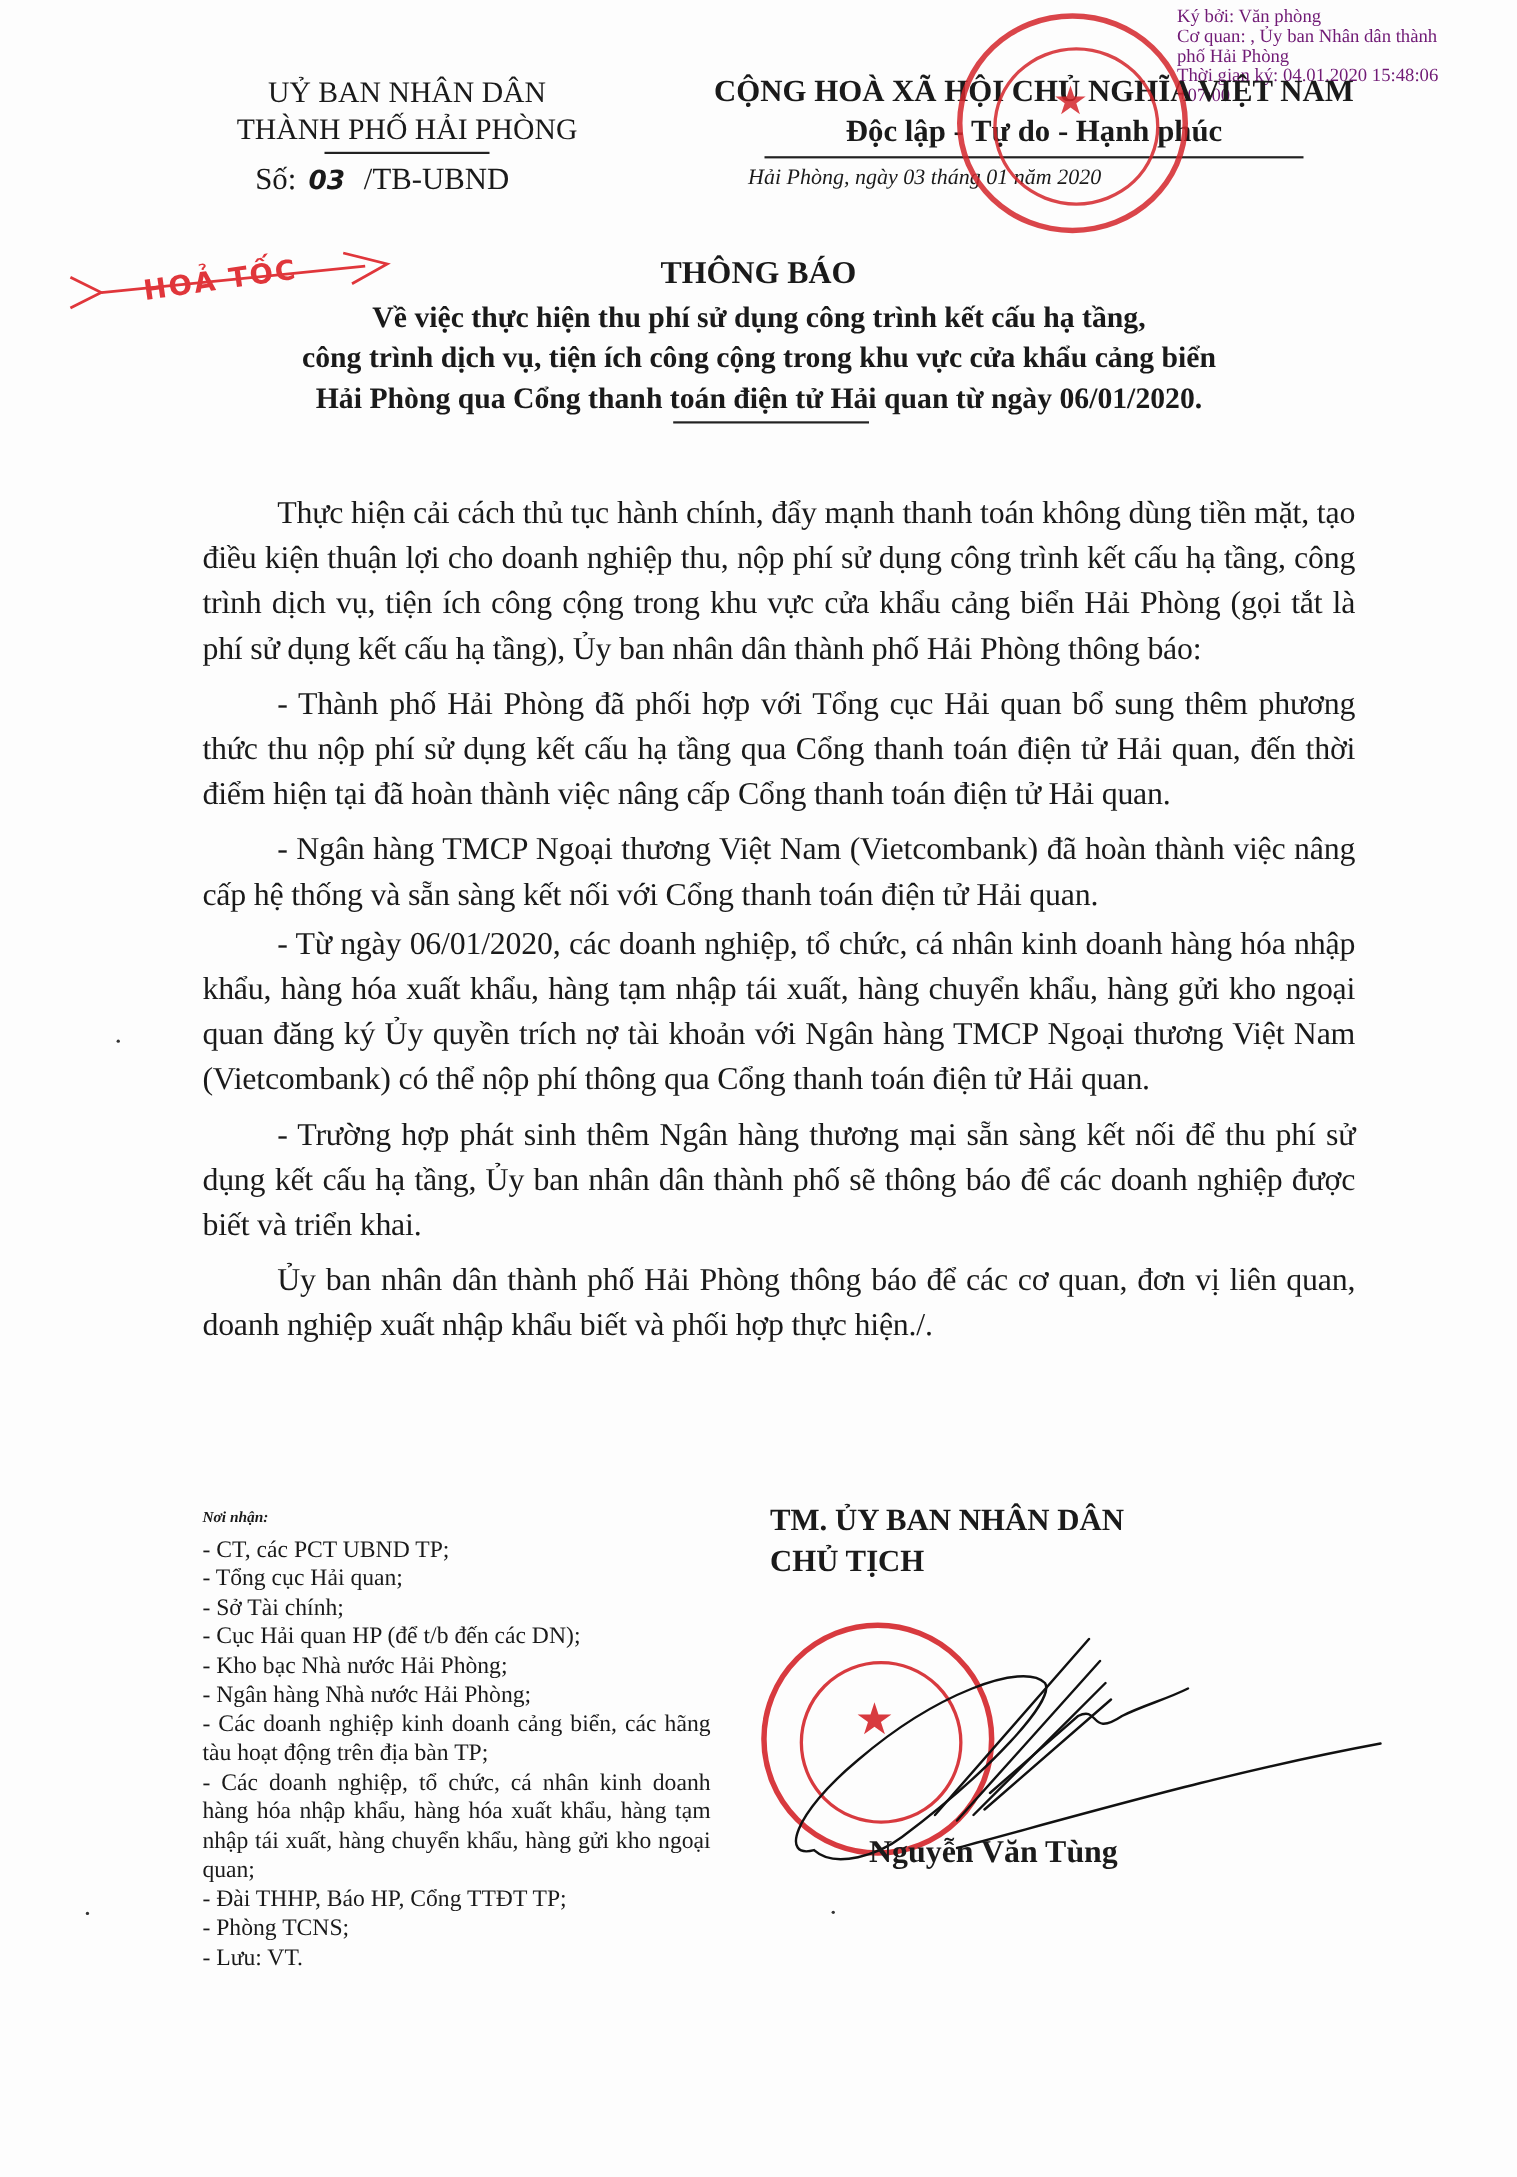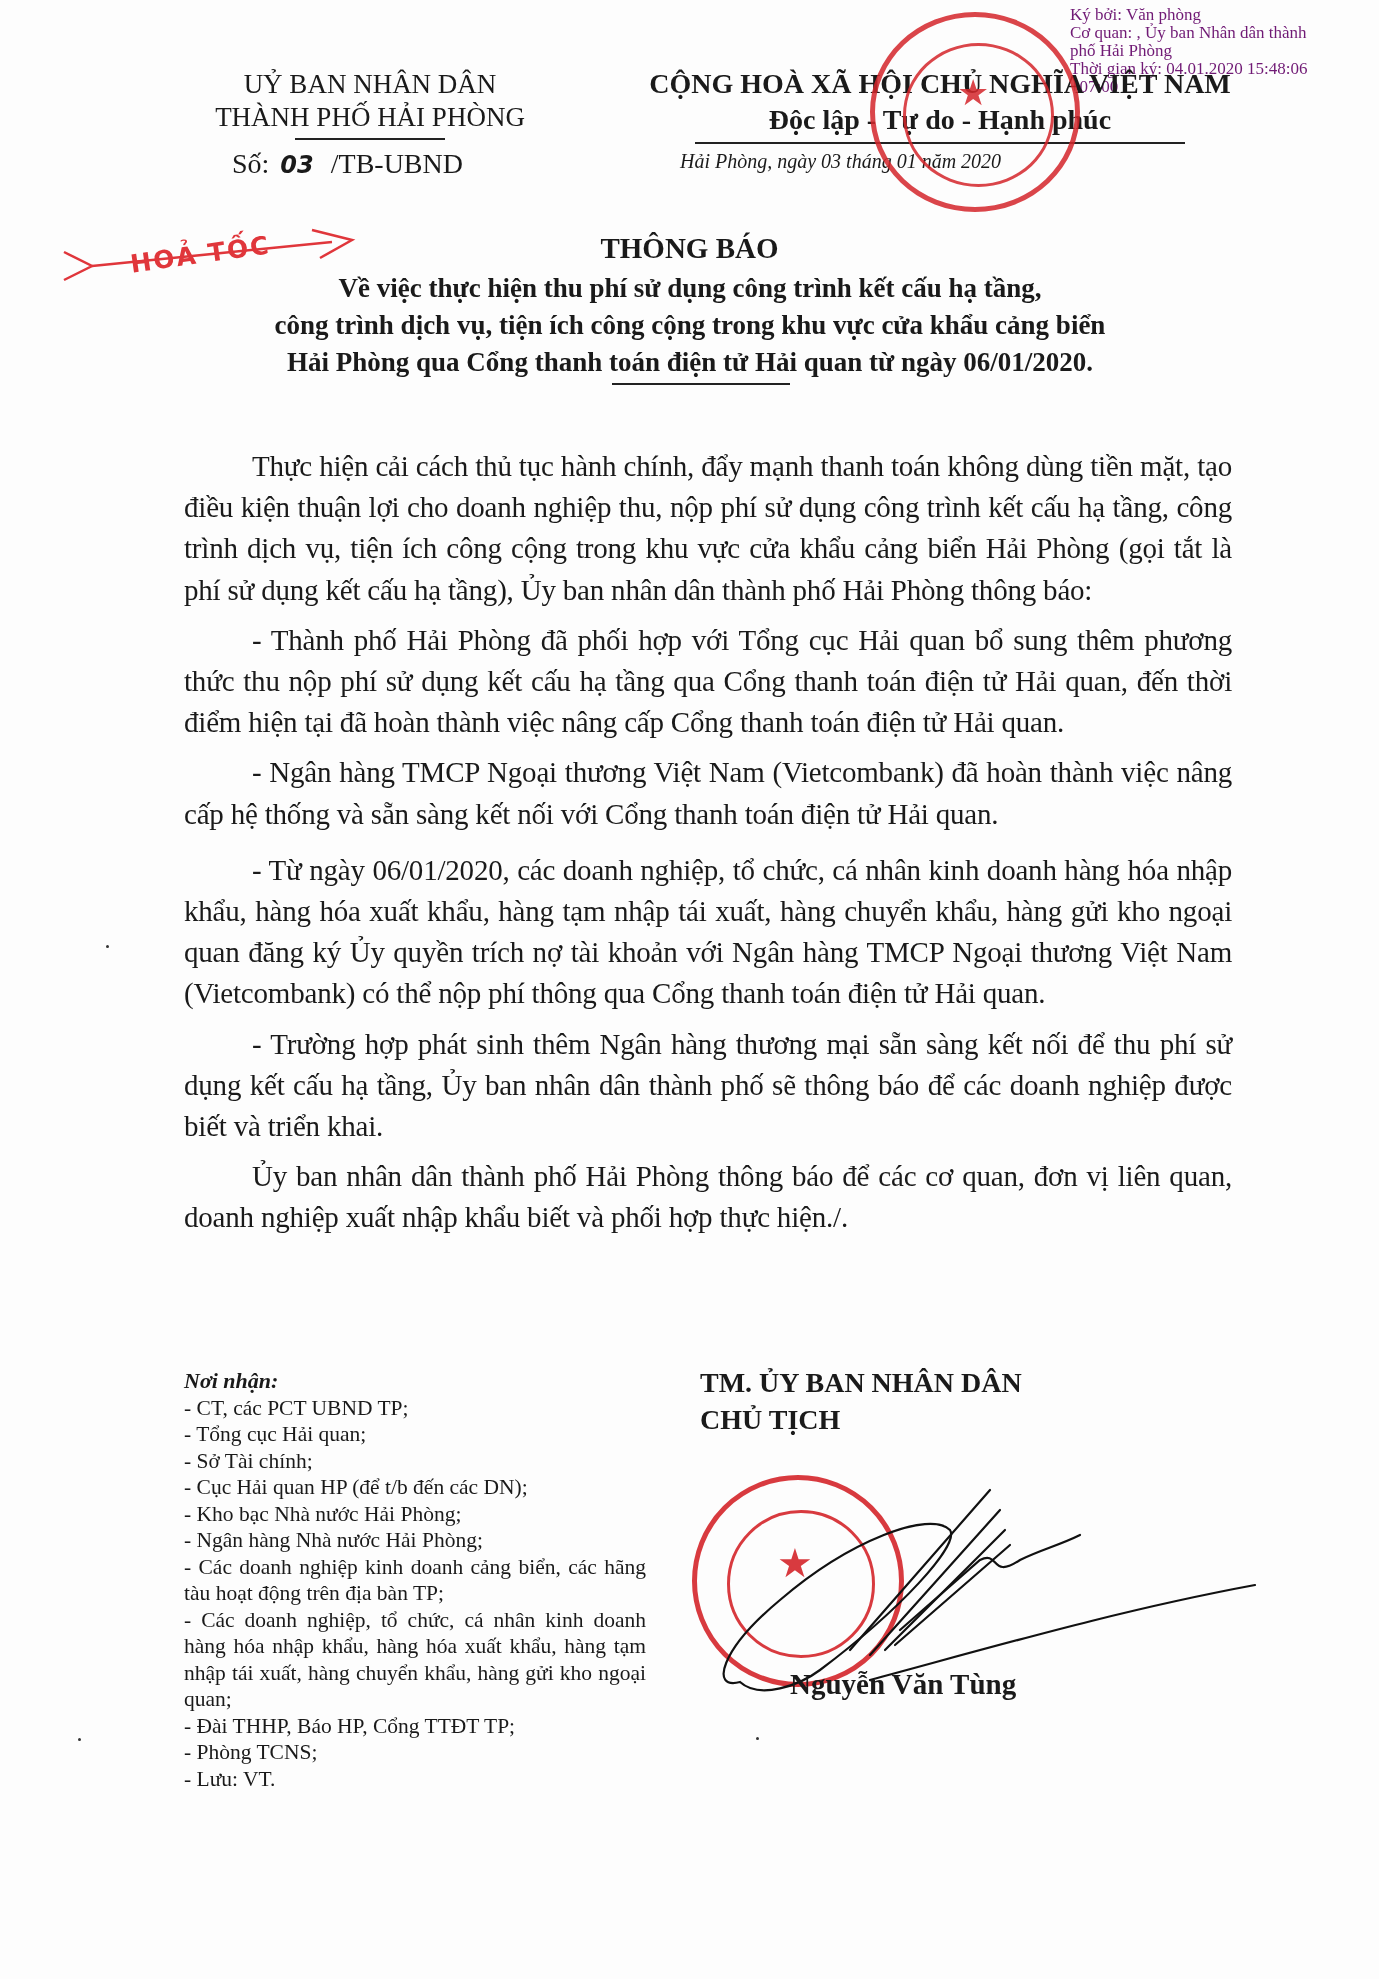--- a/index.html
+++ b/index.html
@@ -40,21 +40,21 @@
   #subject { left: 150px; width: 1080px; top: 270px; text-align: center; font-weight: bold; font-size: 27px; line-height: 37px; }
   #subject-rule { left: 612px; top: 383px; width: 178px; height: 2px; background: #222; }
 
   
   #body { left: 184px; top: 446px; width: 1048px; font-size: 29px; line-height: 41.2px; text-align: justify; font-family: "Liberation Serif", serif; letter-spacing: -0.2px; }
   #body p { margin: 0 0 0px 0; text-indent: 68px; }
   #body p + p { margin-top: 0; }
 
   
   #recipients { left: 184px; top: 1368px; width: 462px; font-size: 21.5px; line-height: 26.5px; }
-  #recipients .head { font-weight: bold; font-style: italic; font-size: 22px; }
+  #recipients .head { font-weight: bold; font-style: italic; font-size: 14px; }
   #recipients .item { text-align: justify; }
 
   
   #signer-title { left: 700px; top: 1364px; width: 520px; font-weight: bold; font-size: 28px; line-height: 37px; }
   #seal-bottom { left: 692px; top: 1475px; width: 212px; height: 212px; opacity: 0.9; }
   #seal-bottom .inner { left: 30px; top: 30px; width: 142px; height: 142px; }
   #seal-bottom .star { left: 80px; top: 60px; font-size: 40px; }
   #signature { left: 700px; top: 1450px; width: 560px; height: 260px; }
   #signer-name { left: 790px; top: 1668px; font-weight: bold; font-size: 29px; }
 
@@ -108,21 +108,21 @@
   <div>Về việc thực hiện thu phí sử dụng công trình kết cấu hạ tầng,</div>
   <div>công trình dịch vụ, tiện ích công cộng trong khu vực cửa khẩu cảng biển</div>
   <div>Hải Phòng qua Cổng thanh toán điện tử Hải quan từ ngày 06/01/2020.</div>
 </div>
 <div id="subject-rule" class="abs"></div>
 
 <div id="body" class="abs">
   <p>Thực hiện cải cách thủ tục hành chính, đẩy mạnh thanh toán không dùng tiền mặt, tạo điều kiện thuận lợi cho doanh nghiệp thu, nộp phí sử dụng công trình kết cấu hạ tầng, công trình dịch vụ, tiện ích công cộng trong khu vực cửa khẩu cảng biển Hải Phòng (gọi tắt là phí sử dụng kết cấu hạ tầng), Ủy ban nhân dân thành phố Hải Phòng thông báo:</p>
   <p style="margin-top:9px">- Thành phố Hải Phòng đã phối hợp với Tổng cục Hải quan bổ sung thêm phương thức thu nộp phí sử dụng kết cấu hạ tầng qua Cổng thanh toán điện tử Hải quan, đến thời điểm hiện tại đã hoàn thành việc nâng cấp Cổng thanh toán điện tử Hải quan.</p>
   <p style="margin-top:9px">- Ngân hàng TMCP Ngoại thương Việt Nam (Vietcombank) đã hoàn thành việc nâng cấp hệ thống và sẵn sàng kết nối với Cổng thanh toán điện tử Hải quan.</p>
-  <p style="margin-top:15px">- Từ ngày 06/01/2020, các doanh nghiệp, tổ chức, cá nhân kinh doanh hàng hóa nhập khẩu, hàng hóa xuất khẩu, hàng tạm nhập tái xuất, hàng chuyển khẩu, hàng gửi kho ngoại quan đăng ký Ủy quyền trích nợ tài khoản với Ngân hàng TMCP Ngoại thương Việt Nam (Vietcombank) có thể nộp phí thông qua Cổng thanh toán điện tử Hải quan.</p>
+  <p style="margin-top:3px">- Từ ngày 06/01/2020, các doanh nghiệp, tổ chức, cá nhân kinh doanh hàng hóa nhập khẩu, hàng hóa xuất khẩu, hàng tạm nhập tái xuất, hàng chuyển khẩu, hàng gửi kho ngoại quan đăng ký Ủy quyền trích nợ tài khoản với Ngân hàng TMCP Ngoại thương Việt Nam (Vietcombank) có thể nộp phí thông qua Cổng thanh toán điện tử Hải quan.</p>
   <p style="margin-top:9px">- Trường hợp phát sinh thêm Ngân hàng thương mại sẵn sàng kết nối để thu phí sử dụng kết cấu hạ tầng, Ủy ban nhân dân thành phố sẽ thông báo để các doanh nghiệp được biết và triển khai.</p>
   <p style="margin-top:9px">Ủy ban nhân dân thành phố Hải Phòng thông báo để các cơ quan, đơn vị liên quan, doanh nghiệp xuất nhập khẩu biết và phối hợp thực hiện./.</p>
 </div>
 
 <div id="recipients" class="abs">
   <div class="head">Nơi nhận:</div>
   <div class="item">- CT, các PCT UBND TP;</div>
   <div class="item">- Tổng cục Hải quan;</div>
   <div class="item">- Sở Tài chính;</div>
   <div class="item">- Cục Hải quan HP (để t/b đến các DN);</div>

